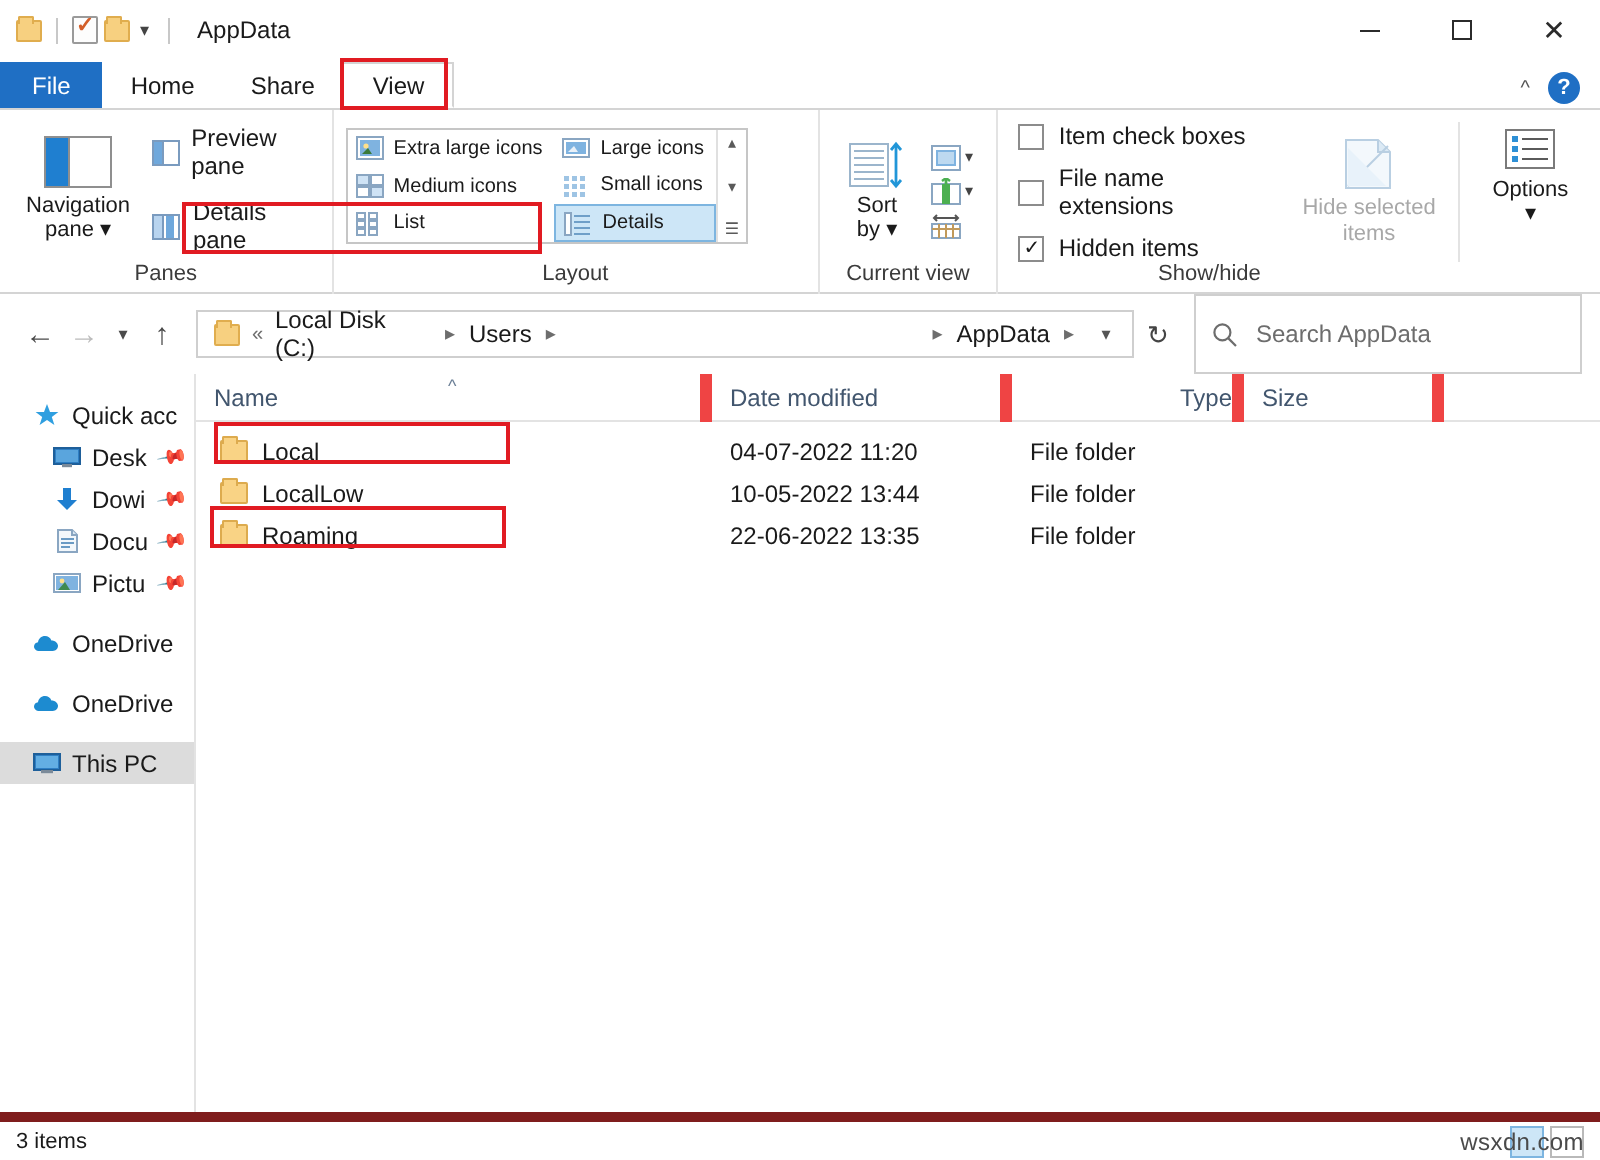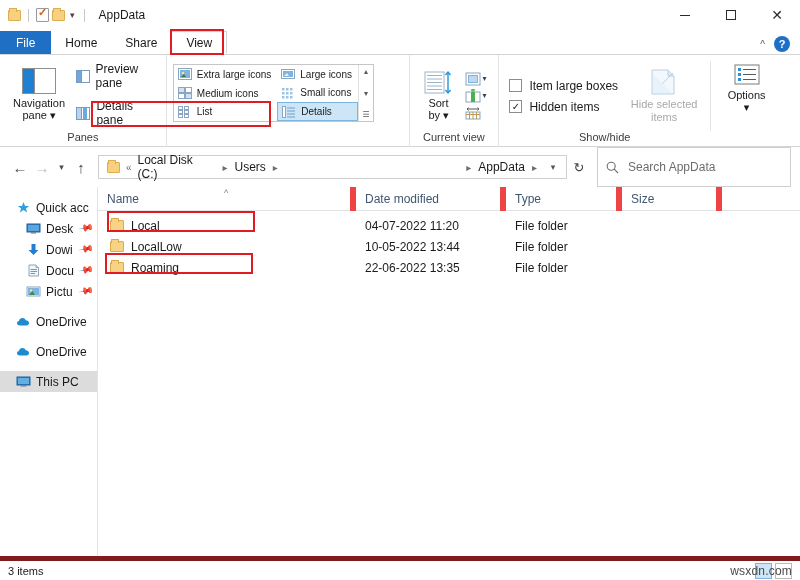--- a/index.html
+++ b/index.html
@@ -197,21 +197,21 @@
   .colhead {
     height:24px; display:flex; align-items:center; border-bottom:1px solid #e3e3e3;
     font-size:12px; color:#42566e; flex:none;
   }
   .col {
     height:24px; display:flex; align-items:center; padding-left:9px;
     border-right:6px solid #ef4444; position:relative;
   }
   .col.name { width:258px; }
   .col.date { width:150px; }
-  .col.type { width:116px; }
+  .col.type { width:116px;justify-content:flex-end; }
   .col.size { width:100px; }
   .col.blank { flex:1; border-right:none; }
   .sortmark {
     position:absolute; top:1px; left:50%; font-size:9px; color:#6b7f96;
   }
   .rows { padding-top:4px; }
   .row { height:21px; display:flex; align-items:center; font-size:12px; color:#1a1a1a; }
   .cell { display:flex; align-items:center; }
   .cell.name { width:258px; padding-left:12px; gap:7px; }
   .cell.date { width:150px; padding-left:9px; color:#1a1a1a; }
@@ -385,20 +385,21 @@
               </div>
             </div>
           </div>
           <div class="lay-scroll">
             <span>▴</span>
             <span>▾</span>
             <span>☰</span>
           </div>
         </div>
       </div>
+      <div class="rgroup-label">Layout</div>
     </div>
 
     <div class="rgroup" style="width:90px;">
       <div class="rgroup-body" style="padding-top:5px;">
         <div class="sortby-btn">
           <svg width="30" height="27" viewBox="0 0 30 27">
             <rect x="1" y="2" width="19" height="21" fill="#fff" stroke="#9bb5cc"></rect>
             <g stroke="#9bb5cc" stroke-width="1">
               <line x1="3" y1="5.5" x2="18" y2="5.5"></line>
                 <line x1="3" y1="9" x2="18" y2="9"></line>
@@ -447,21 +448,25 @@
         </div>
       </div>
       <div class="rgroup-label">Current view</div>
     </div>
 
     <div class="rgroup" style="width:302px;">
       <div class="rgroup-body" style="padding-top:6px;">
         <div class="chk-list">
           <div class="chk-item">
             <span class="chk-box"></span>
-            <span>Item large boxes</span>
+            <span>Item check boxes</span>
+          </div>
+          <div class="chk-item">
+            <span class="chk-box"></span>
+            <span>File name extensions</span>
           </div>
           <div class="chk-item">
             <span class="chk-box">✓</span>
             <span>Hidden items</span>
           </div>
         </div>
         <div class="hide-sel-btn">
           <svg width="32" height="30" viewBox="0 0 32 30">
             <path d="M4 2 L20 2 L26 8 L26 26 L4 26 Z" fill="#f3f8fc" stroke="#b9cfe2"></path>
             <path d="M20 2 L20 8 L26 8" fill="#dceaf5" stroke="#b9cfe2"></path>

